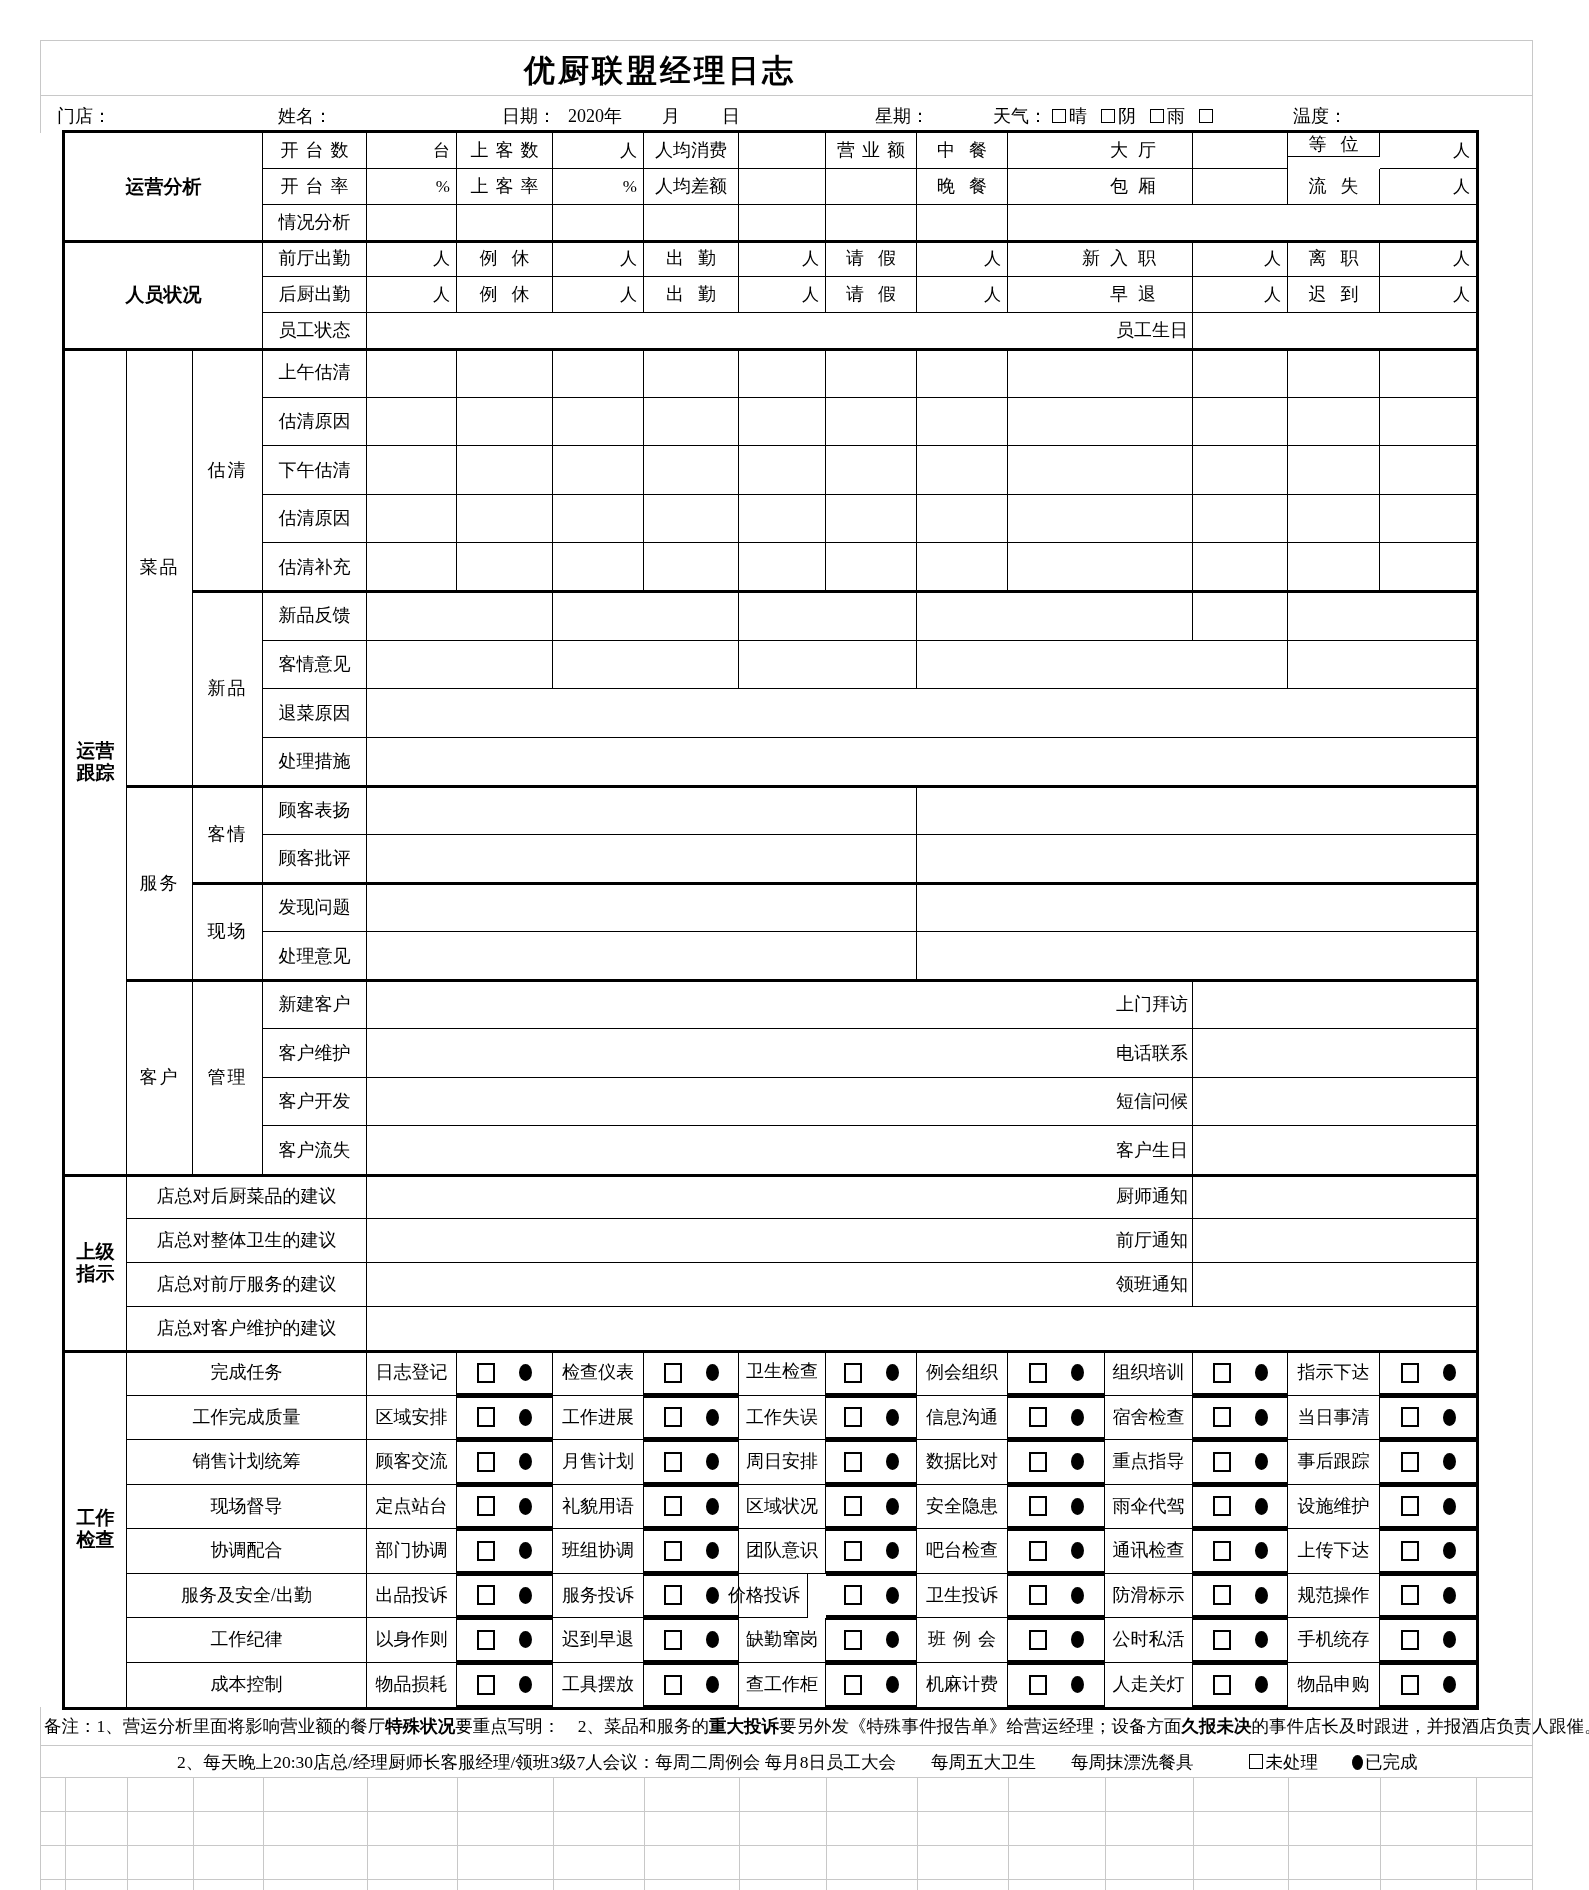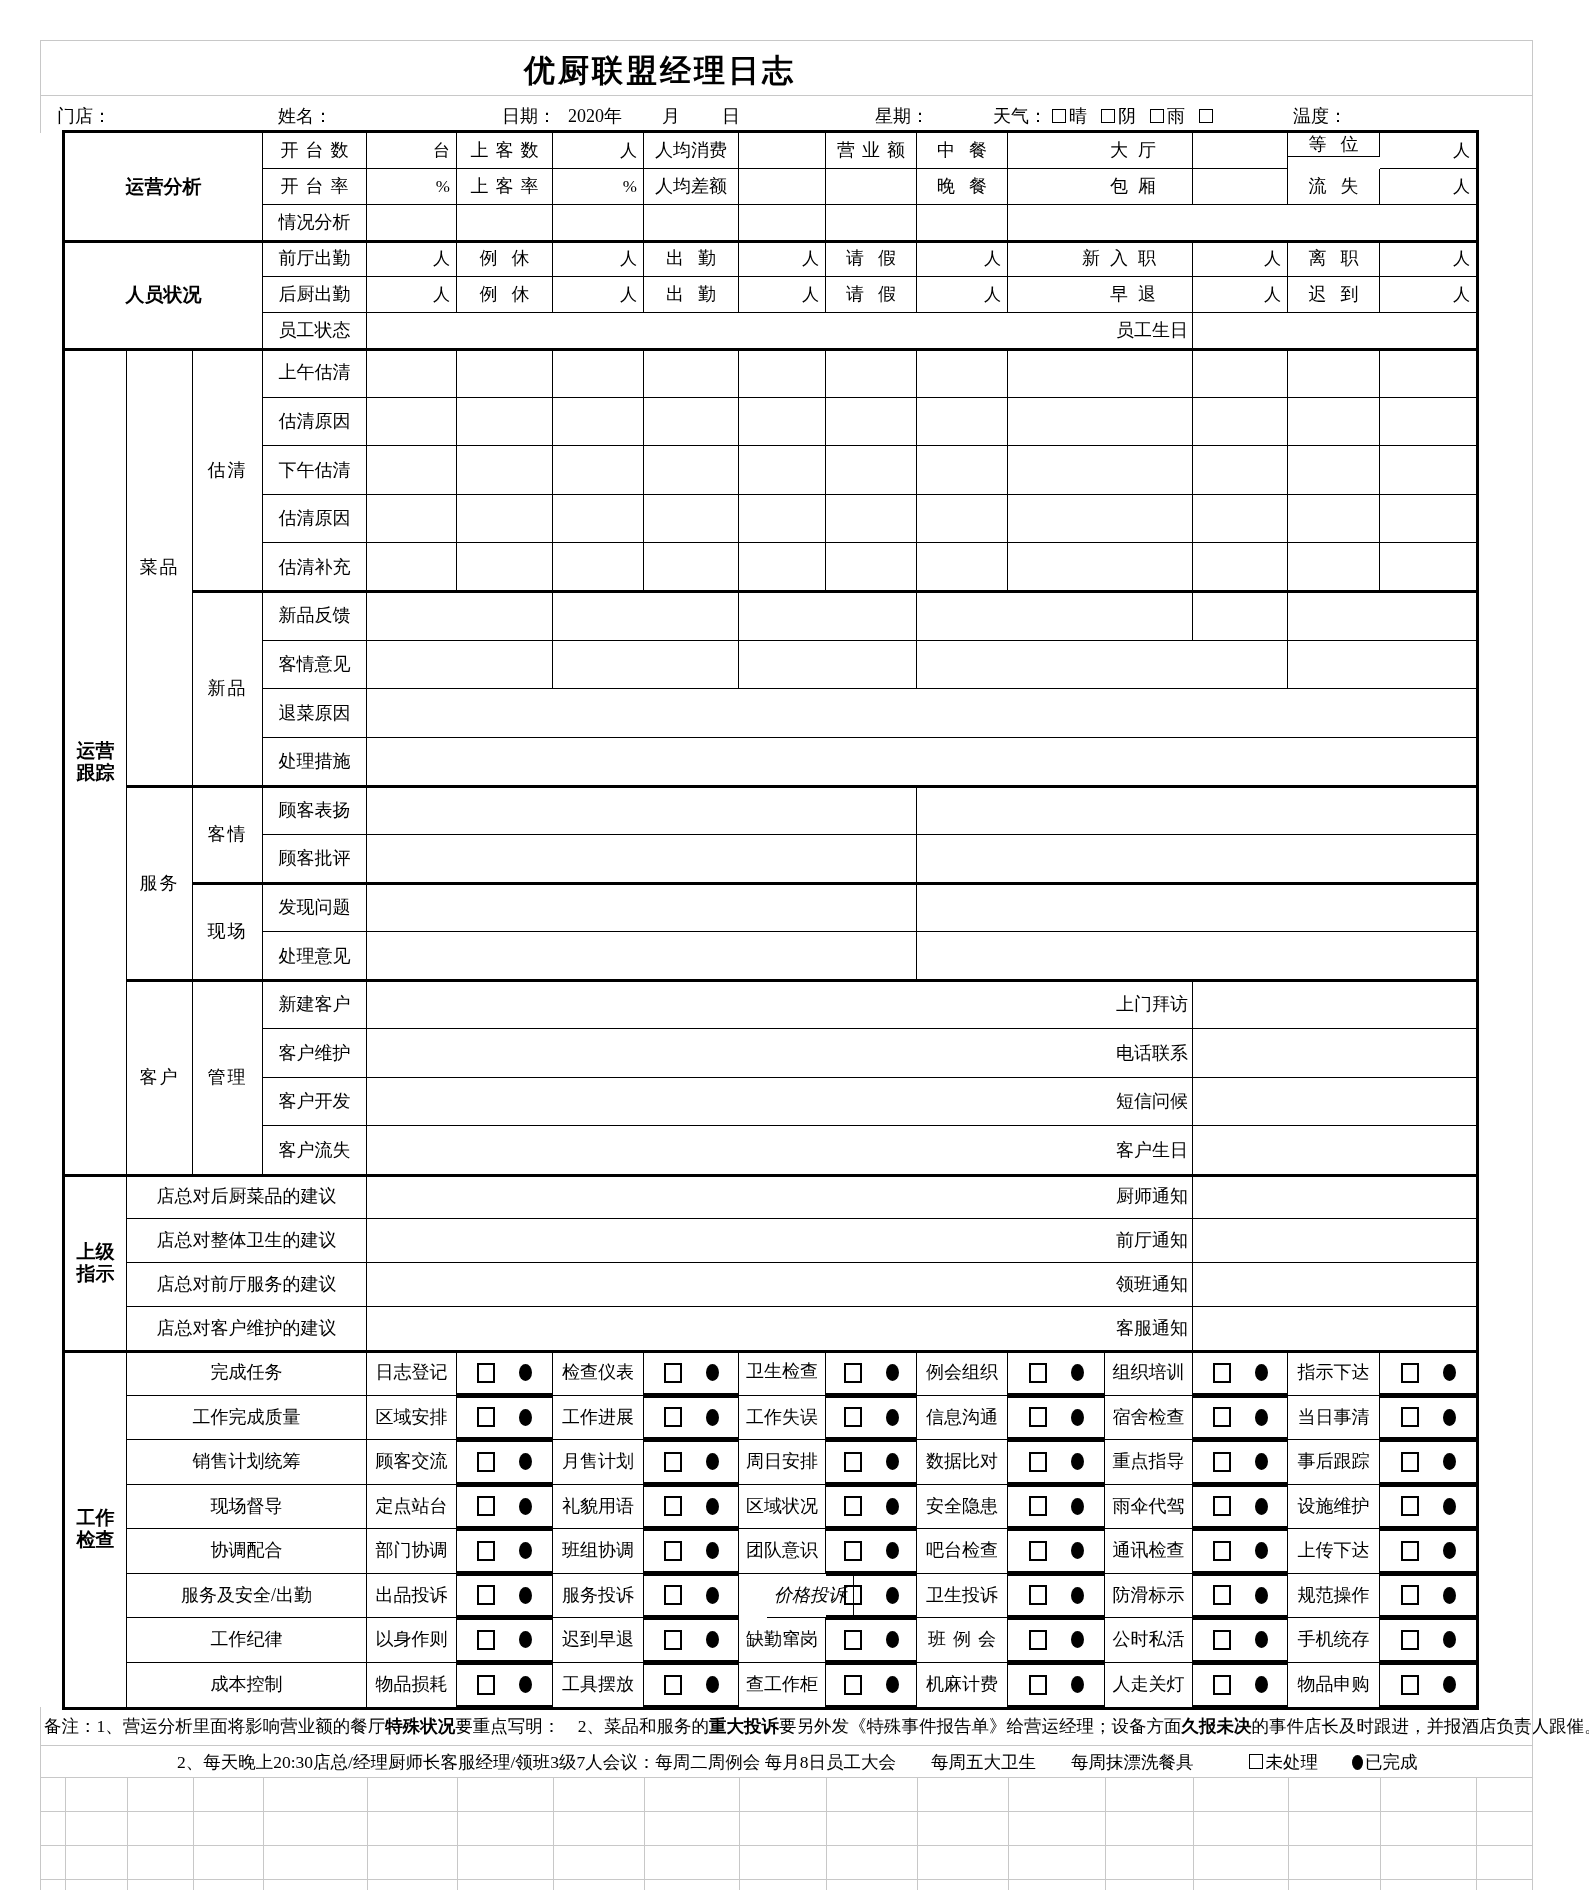--- a/index.html
+++ b/index.html
@@ -231,21 +231,20 @@
       <div class="cell" style="left: 62px; top: 1042.03px; width: 240px; height: 44px;">店总对后厨菜品的建议</div>
       <div class="cell rj" style="left: 302px; top: 1042.03px; width: 826px; height: 44px;">厨师通知</div>
       <div class="cell blank" style="left: 1128px; top: 1042.03px; width: 283px; height: 44px; border-right: none;"></div>
       <div class="cell" style="left: 62px; top: 1086.03px; width: 240px; height: 44px;">店总对整体卫生的建议</div>
       <div class="cell rj" style="left: 302px; top: 1086.03px; width: 826px; height: 44px;">前厅通知</div>
       <div class="cell blank" style="left: 1128px; top: 1086.03px; width: 283px; height: 44px; border-right: none;"></div>
       <div class="cell" style="left: 62px; top: 1130.03px; width: 240px; height: 44px;">店总对前厅服务的建议</div>
       <div class="cell rj" style="left: 302px; top: 1130.03px; width: 826px; height: 44px;">领班通知</div>
       <div class="cell blank" style="left: 1128px; top: 1130.03px; width: 283px; height: 44px; border-right: none;"></div>
       <div class="cell" style="left: 62px; top: 1174.03px; width: 240px; height: 44px;">店总对客户维护的建议</div>
-      <div class="cell rj" style="left: 302px; top: 1174.03px; width: 826px; height: 44px;">客服通知</div>
       <div class="cell blank" style="left: 1128px; top: 1174.03px; width: 283px; height: 44px; border-right: none;"></div>
       <div class="cell vstack" style="left: 0px; top: 1218.03px; width: 62px; height: 356px; border-bottom: none;">
         <div>工作</div>
         <div>检查</div>
       </div>
       <div class="cell" style="left: 62px; top: 1218.03px; width: 240px; height: 44.5px;">完成任务</div>
       <div class="cell" style="left: 302px; top: 1218.03px; width: 90px; height: 44.5px;">日志登记</div>
       <div class="cell cb" style="left: 392px; top: 1218.03px; width: 96px; height: 44.5px;">
         <span class="cb-box"></span>
         <span class="cb-dot"></span>
@@ -403,21 +402,21 @@
       <div class="cell" style="left: 302px; top: 1440.53px; width: 90px; height: 44.5px;">出品投诉</div>
       <div class="cell cb" style="left: 392px; top: 1440.53px; width: 96px; height: 44.5px;">
         <span class="cb-box"></span>
         <span class="cb-dot"></span>
       </div>
       <div class="cell" style="left: 488px; top: 1440.53px; width: 91px; height: 44.5px;">服务投诉</div>
       <div class="cell cb" style="left: 579px; top: 1440.53px; width: 95px; height: 44.5px;">
         <span class="cb-box"></span>
         <span class="cb-dot"></span>
       </div>
-      <div class="cell" style="left: 702px; top: 1440.53px; width: 87px; height: 44.5px; font-style: italic;">价格投诉</div>
+      <div class="cell" style="left: 656px; top: 1440.53px; width: 87px; height: 44.5px;">价格投诉</div>
       <div class="cell cb" style="left: 761px; top: 1440.53px; width: 91px; height: 44.5px;">
         <span class="cb-box"></span>
         <span class="cb-dot"></span>
       </div>
       <div class="cell" style="left: 852px; top: 1440.53px; width: 91px; height: 44.5px;">卫生投诉</div>
       <div class="cell cb" style="left: 943px; top: 1440.53px; width: 97px; height: 44.5px;">
         <span class="cb-box"></span>
         <span class="cb-dot"></span>
       </div>
       <div class="cell" style="left: 1040px; top: 1440.53px; width: 88px; height: 44.5px;">防滑标示</div>

